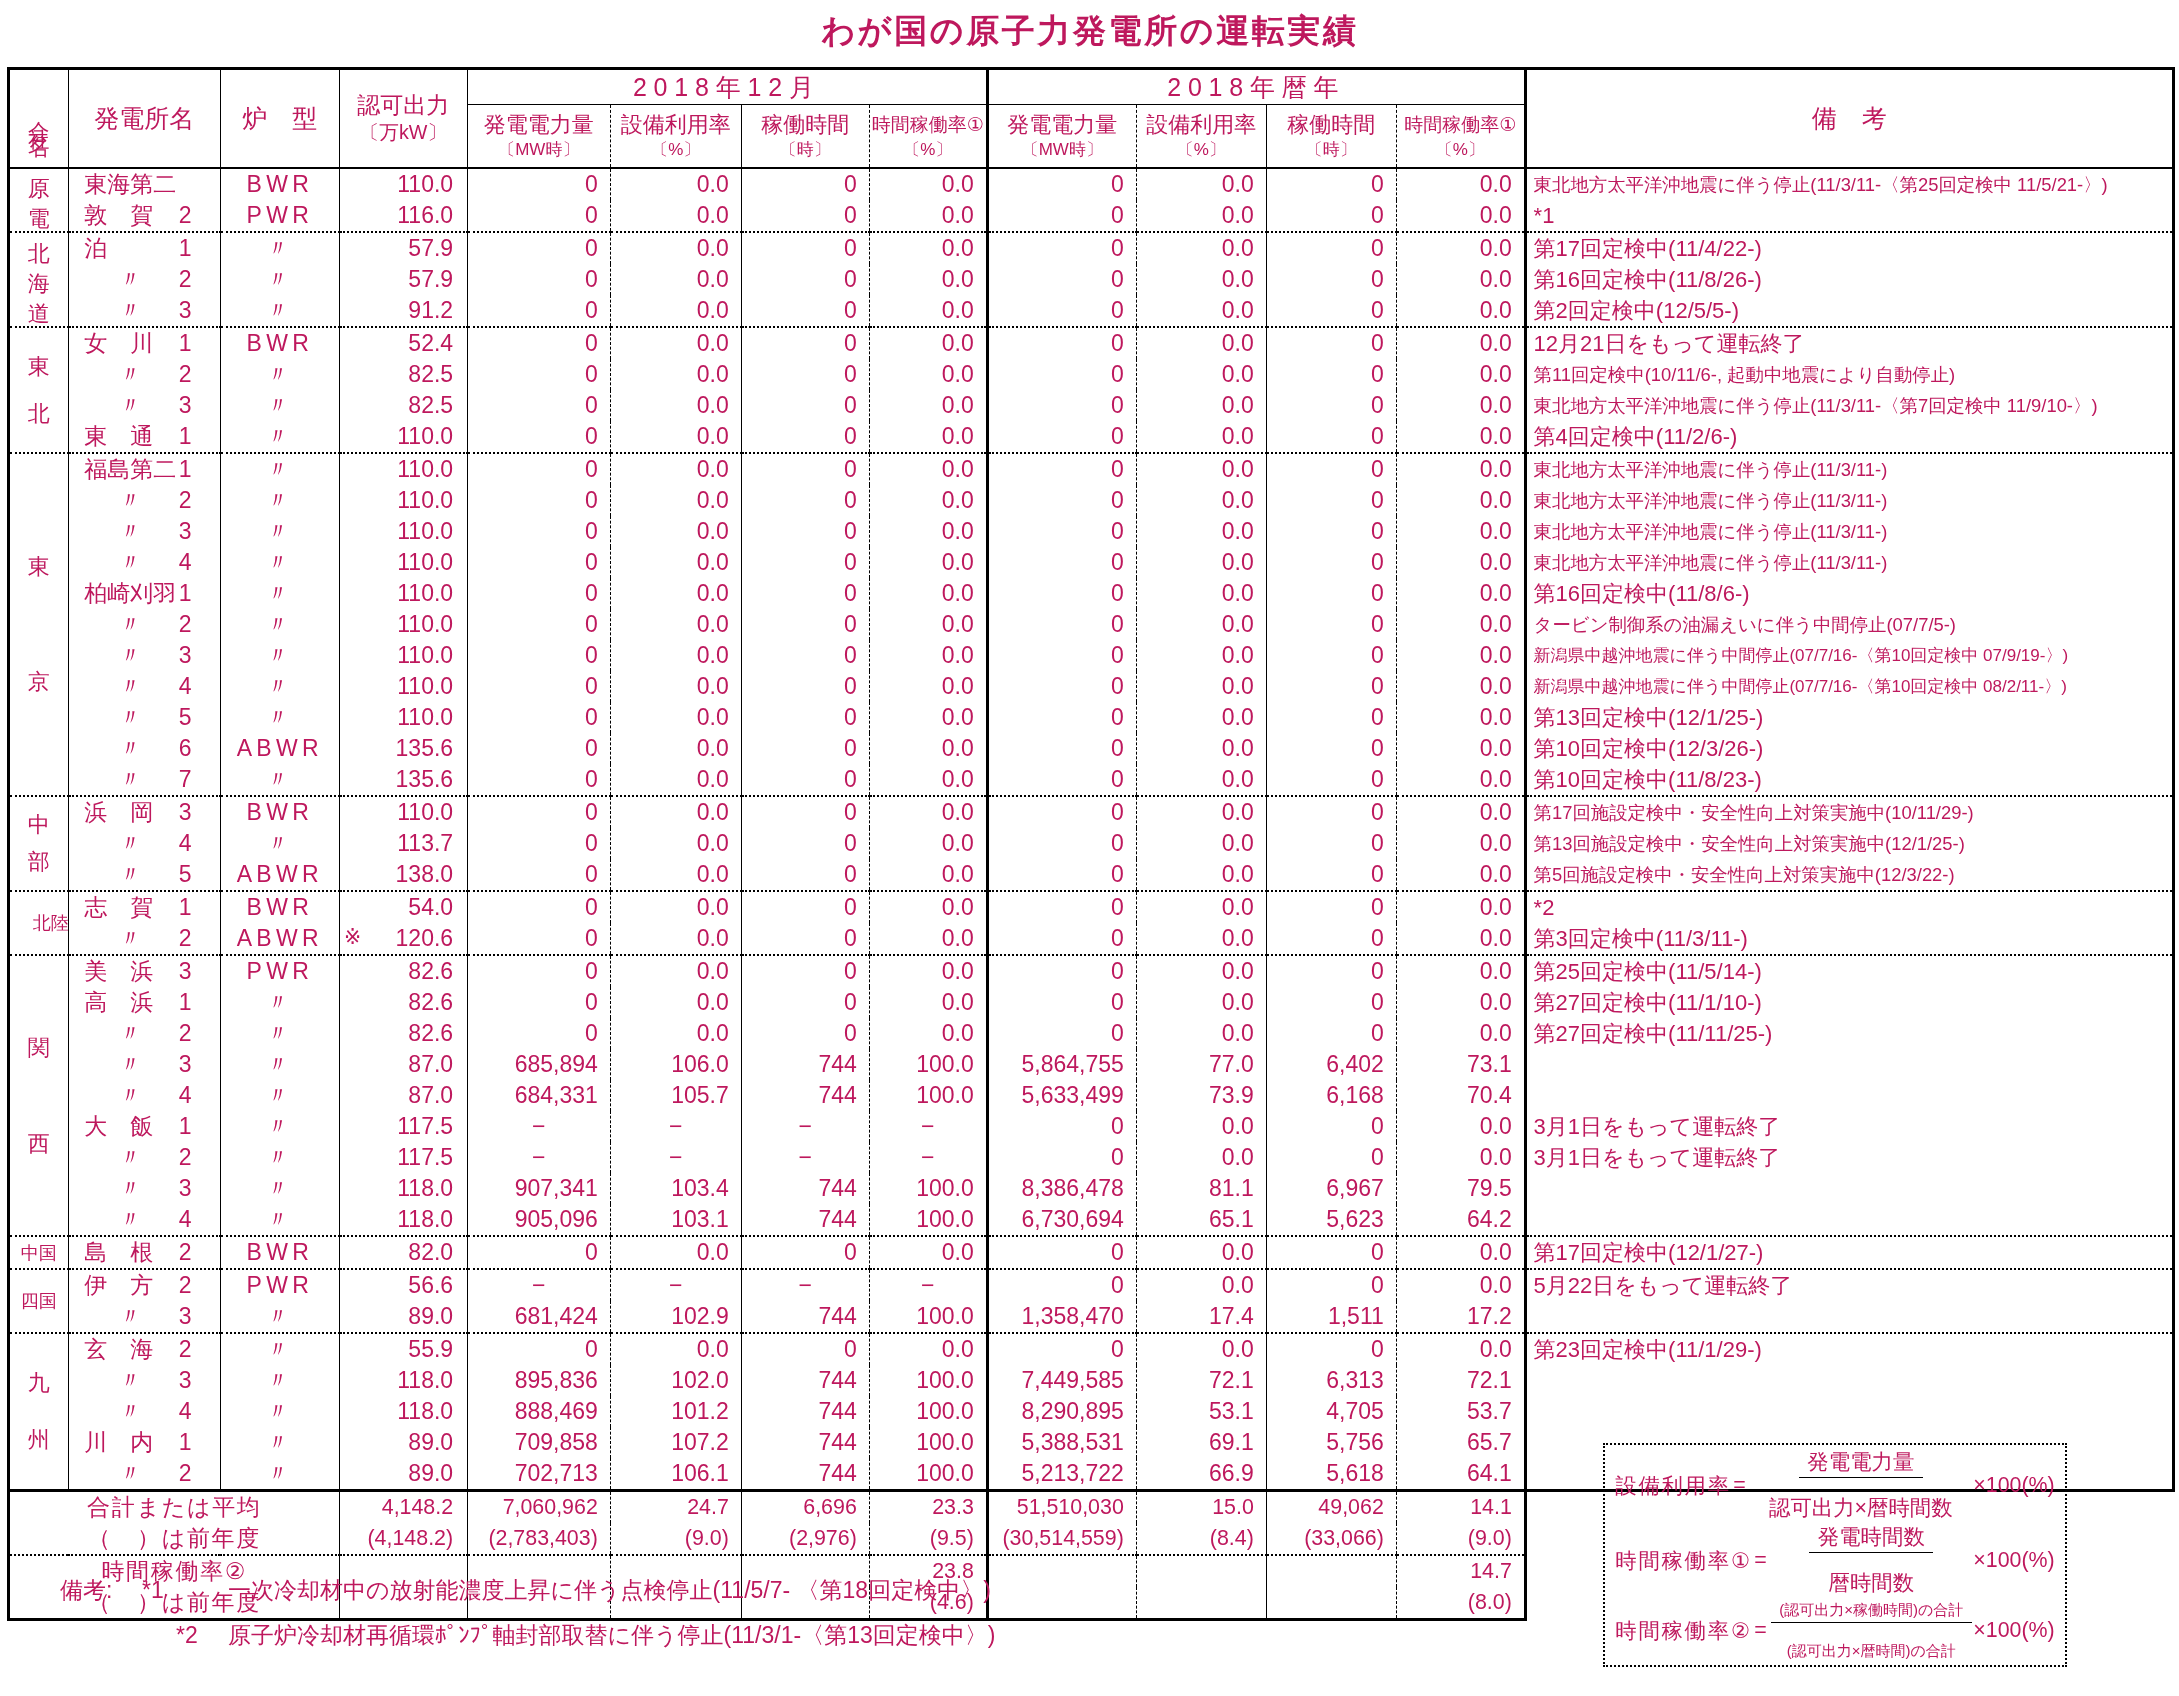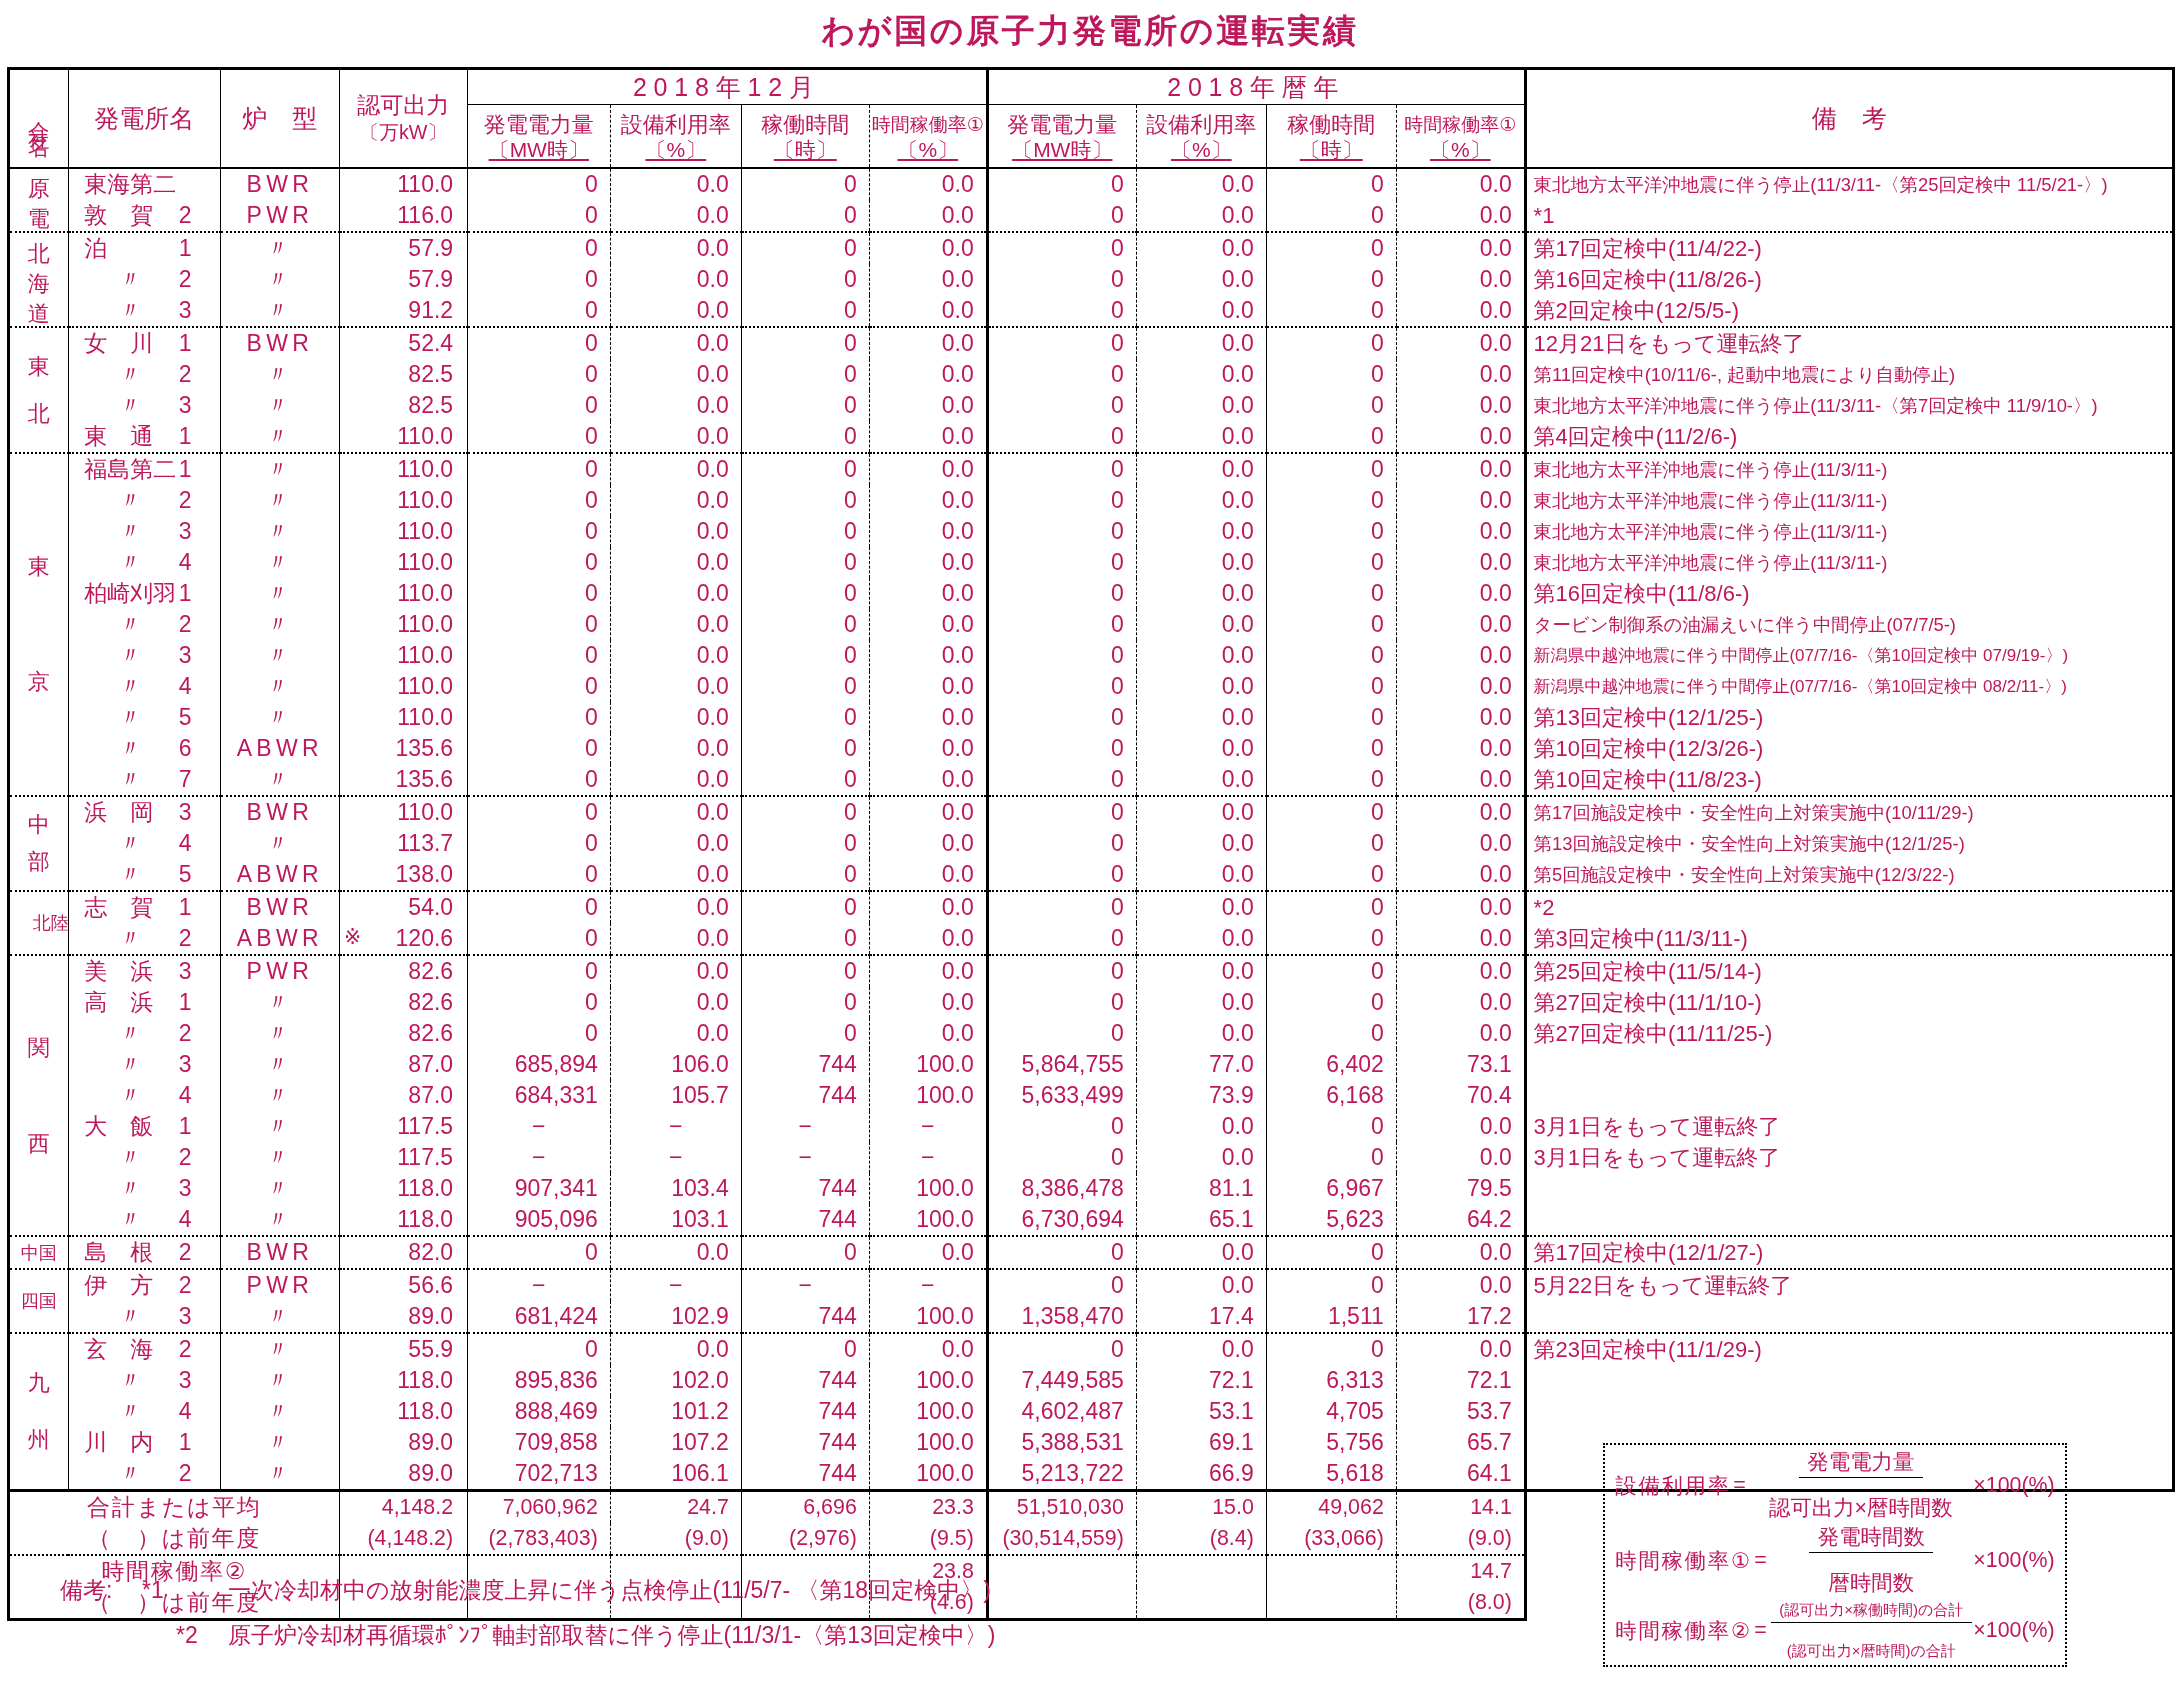--- a/index.html
+++ b/index.html
@@ -17,21 +17,21 @@
   .bl-d{border-left:1.7px dashed #000;}
   .bl-t{border-left:3.4px solid #000;}
   .rem{border-right:3.4px solid #000;}
 
   tr.h1 th{border-top:3.4px solid #000;}
   .hb{border-bottom:2.6px solid #000;}
   .grp{border-bottom:1.7px solid #000;font-size:25px;letter-spacing:6.8px;text-align:center;height:34px;}
   .hsub{height:62px;text-align:center;}
   .hsub .l1{font-size:22px;line-height:27px;}
   .hsub .l1.narrow{font-size:19px;}
-  .hsub .l2{font-size:21px;line-height:24px;text-decoration:underline;}
+  .hsub .l2{font-size:17px;line-height:24px;}
   .hcap div{line-height:27px;}
   .hcap .hunit{font-size:19.7px;}
   th.hplant,th.htype,th.hrem{font-size:25px;text-align:center;}
   .vhead{display:inline-block;writing-mode:vertical-rl;text-orientation:upright;
          font-size:21.4px;letter-spacing:7.7px;}
   th.col-comp{text-align:center;}
 
   tr.dr{height:29px;}
   tr.sumr{height:31px;margin-top:19px;}
   tr.sumr td{font-size:21.4px;}
@@ -953,21 +953,21 @@
               <span class="nm ditto">〃</span>
               <span class="un">4</span>
             </div>
           </td>
           <td class="bl-s ctr">〃</td>
           <td class="bl-s cap"><span>118.0</span></td>
           <td class="bl-s numc">888,469</td>
           <td class="bl-d numc">101.2</td>
           <td class="bl-s numc">744</td>
           <td class="bl-d numc">100.0</td>
-          <td class="bl-t numc">4,602,487</td>
+          <td class="bl-t numc">8,290,895</td>
           <td class="bl-d numc">53.1</td>
           <td class="bl-s numc">4,705</td>
           <td class="bl-d numc">53.7</td>
           <td class="bl-t rem remc"></td>
         </tr>
         <tr class="dr">
           <td class="bl-s">
             <div class="plant-in">
               <span class="nm">川　内</span>
               <span class="un">1</span>

